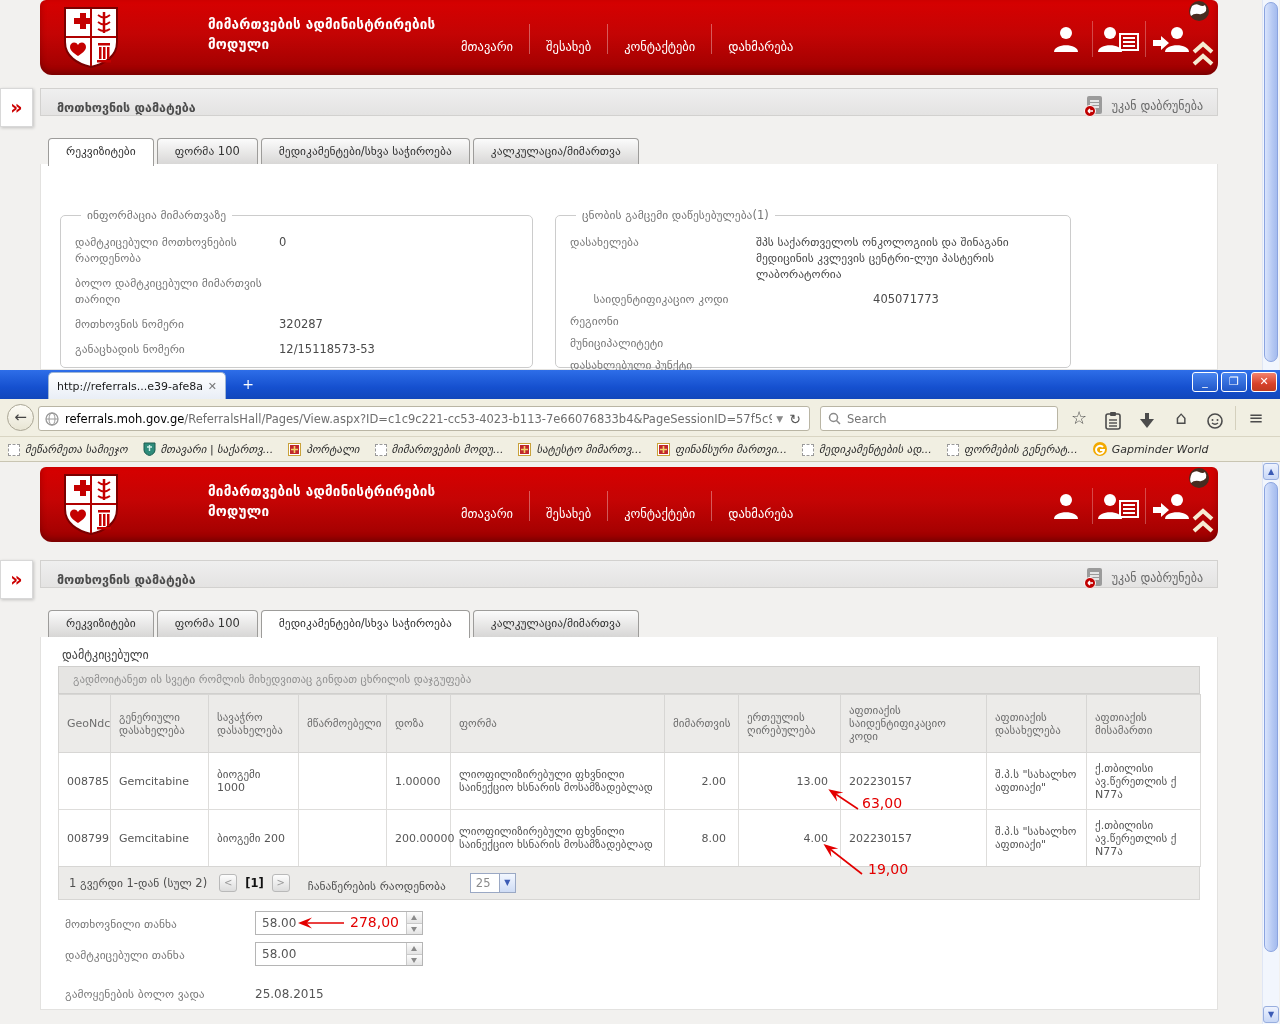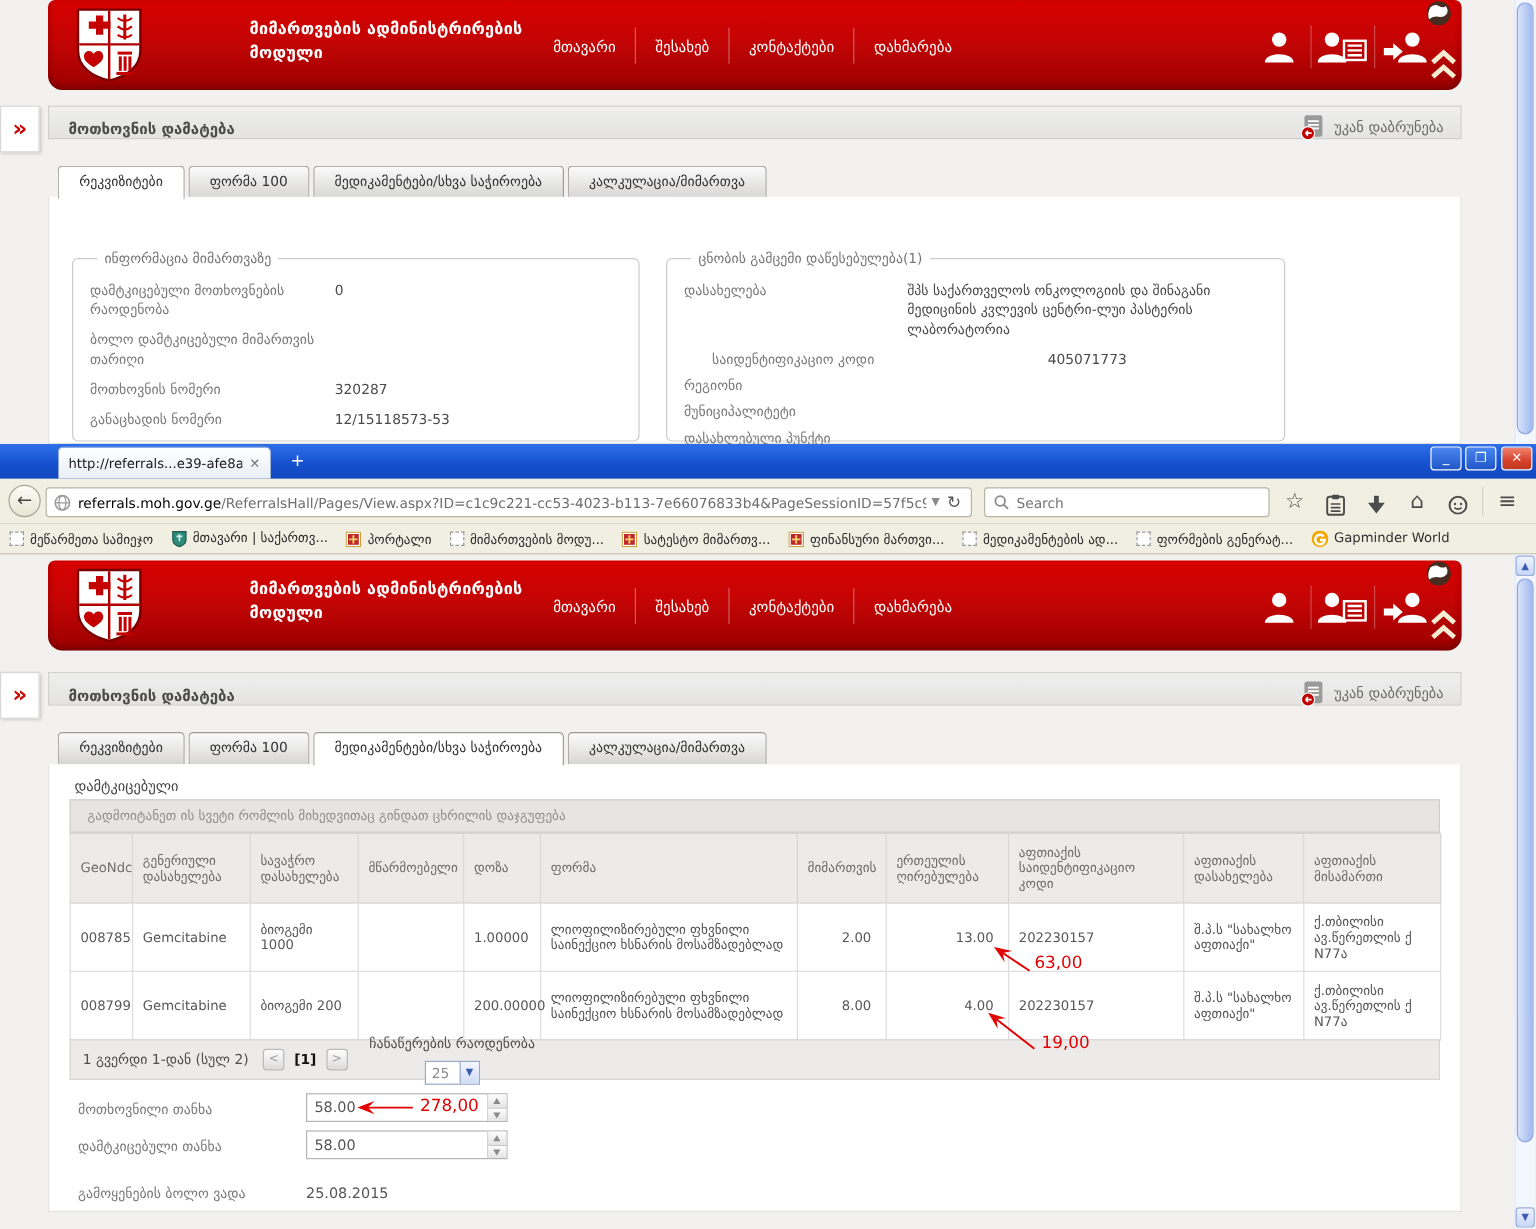--- a/index.html
+++ b/index.html
@@ -7,21 +7,21 @@
   body { font-family:"DejaVu Sans", sans-serif; background:#f2f1ef; position:relative; overflow:hidden; }
   .abs { position:absolute; }
 
   
   .red-header { position:absolute; left:40px; width:1178px; height:75px;
     background:linear-gradient(#d70000,#c40404 45%,#9c0000);
     border-radius:6px 6px 12px 12px; box-shadow:inset 0 -3px 6px rgba(0,0,0,.25); }
   .logo { position:absolute; left:22px; top:5px; width:58px; height:64px; }
   .app-title { position:absolute; left:168px; top:14px; color:#fff; font-weight:bold;
     font-size:13.5px; line-height:20px; letter-spacing:.2px; }
-  .hdr-nav { position:absolute; left:405px; top:22px; display:flex; align-items:center; height:32px; }
+  .hdr-nav { position:absolute; left:405px; top:22px; display:flex; align-items:flex-end; height:32px; }
   .hdr-nav a { color:#fff; font-size:12.5px; text-decoration:none; padding:0 16px; cursor:pointer; }
   .hdr-nav .vsep { width:1px; height:30px; background:rgba(255,255,255,.35); }
   .hdr-icons { position:absolute; left:1000px; top:18px; display:flex; align-items:center; height:42px; }
   .hdr-icons .vsep { width:1px; height:36px; background:rgba(255,255,255,.28); }
   .hicon { width:52px; display:flex; justify-content:center; cursor:pointer; }
   .globe-corner { position:absolute; left:1146px; top:0px; width:26px; height:24px; }
   .chevrons { position:absolute; left:1150px; top:40px; width:26px; height:28px; cursor:pointer; }
 
   
   .panel-bar { position:absolute; left:40px; width:1178px; height:28px;
@@ -78,21 +78,21 @@
   .search-field { position:absolute; left:820px; top:7px; width:238px; height:25px; background:#fff;
     border:1px solid #b9b5a4; border-radius:3px; display:flex; align-items:center; padding:0 7px; }
   .search-field input { border:none; outline:none; flex:1; font-size:11.5px; color:#444; margin-left:6px;
     font-family:"DejaVu Sans",sans-serif; background:transparent; }
   .tb-icons { position:absolute; left:1062px; top:5px; display:flex; align-items:center; height:28px; }
   .tbi { width:34px; text-align:center; color:#4c4c4c; font-size:18px; cursor:pointer; line-height:28px; }
   .tb-sep { width:1px; height:24px; background:#d4d0bd; margin:0 3px; }
 
   .bookmarksbar { position:absolute; left:0; top:437px; width:1280px; height:25px; background:#f1efe2;
     display:flex; align-items:center; padding-left:8px; border-bottom:1px solid #c9c5b2; }
-  .bm { display:flex; align-items:flex-start; gap:5px; margin-right:15px; cursor:pointer; }
+  .bm { display:flex; align-items:flex-end; gap:5px; margin-right:15px; cursor:pointer;font-style:italic; }
   .bm span { font-size:11px; color:#2e2e2e; white-space:nowrap; }
   .bm-dashed { width:12px; height:12px; border:1px dashed #9a9a9a; background:#fff; }
 
   
   .vscroll { position:absolute; width:17px; background:#f2f6fd; border-left:1px solid #dfe6f5; }
   .vthumb { position:absolute; left:1px; width:14px; border:1px solid #8ba4e0;
     background:linear-gradient(90deg,#d9e4fc,#b6c9f3 60%,#a4bbee); border-radius:7px; }
   .vbtn { position:absolute; left:0px; width:16px; height:17px; background:linear-gradient(#eef3fe,#c8d7f6);
     border:1px solid #98aede; border-radius:3px; color:#3b5bb5; font-size:8px; text-align:center; line-height:16px; cursor:pointer; }
 
@@ -105,21 +105,21 @@
     color:#6e6e6e; text-align:left; padding:6px 8px; height:58px; vertical-align:middle; cursor:pointer; }
   .meds-table td { background:#fff; border:1px solid #dedddb; font-size:11px; color:#565656;
     padding:6px 8px; height:57px; vertical-align:middle; }
   .meds-table .num { text-align:right; padding-right:12px; }
 
   .pager { position:absolute; left:58px; top:866px; width:1142px; height:34px; background:#ecebe9;
     border:1px solid #d7d6d4; display:flex; align-items:center; padding-left:10px; font-size:11.5px; color:#4f4f4f; }
   .pg-btn { width:18px; height:18px; background:linear-gradient(#fdfdfd,#dcdcdc); border:1px solid #b9b9b9;
     border-radius:3px; color:#9a9a9a; font-size:10px; text-align:center; line-height:16px; margin:0 4px; cursor:pointer; }
   .pg-cur { font-weight:bold; color:#111; margin:0 4px; }
-  .pg-size { margin-left:14px; display:flex; align-items:center; gap:8px;flex-direction:column; }
+  .pg-size { margin-left:14px; display:flex; align-items:flex-end; gap:24px; }
   .select-box { width:46px; height:20px; background:#fff; border:1px solid #9aa8c4; display:flex;
     align-items:center; cursor:pointer; }
   .select-box .v { flex:1; font-size:11.5px; color:#8a8a8a; padding-left:5px; }
   .select-box .d { width:16px; height:18px; background:linear-gradient(#f3f7ff,#cfdcf5); border-left:1px solid #9aa8c4;
     color:#3b5bb5; font-size:8px; text-align:center; line-height:17px; }
 
   
   .tot-lbl { position:absolute; left:65px; font-size:11.5px; color:#7a7a7a; }
   .tot-input { position:absolute; left:255px; width:168px; height:24px; background:#fff; border:1px solid #b5b5b5; }
   .tot-input .val { position:absolute; left:6px; top:4px; font-size:12px; color:#555; }

